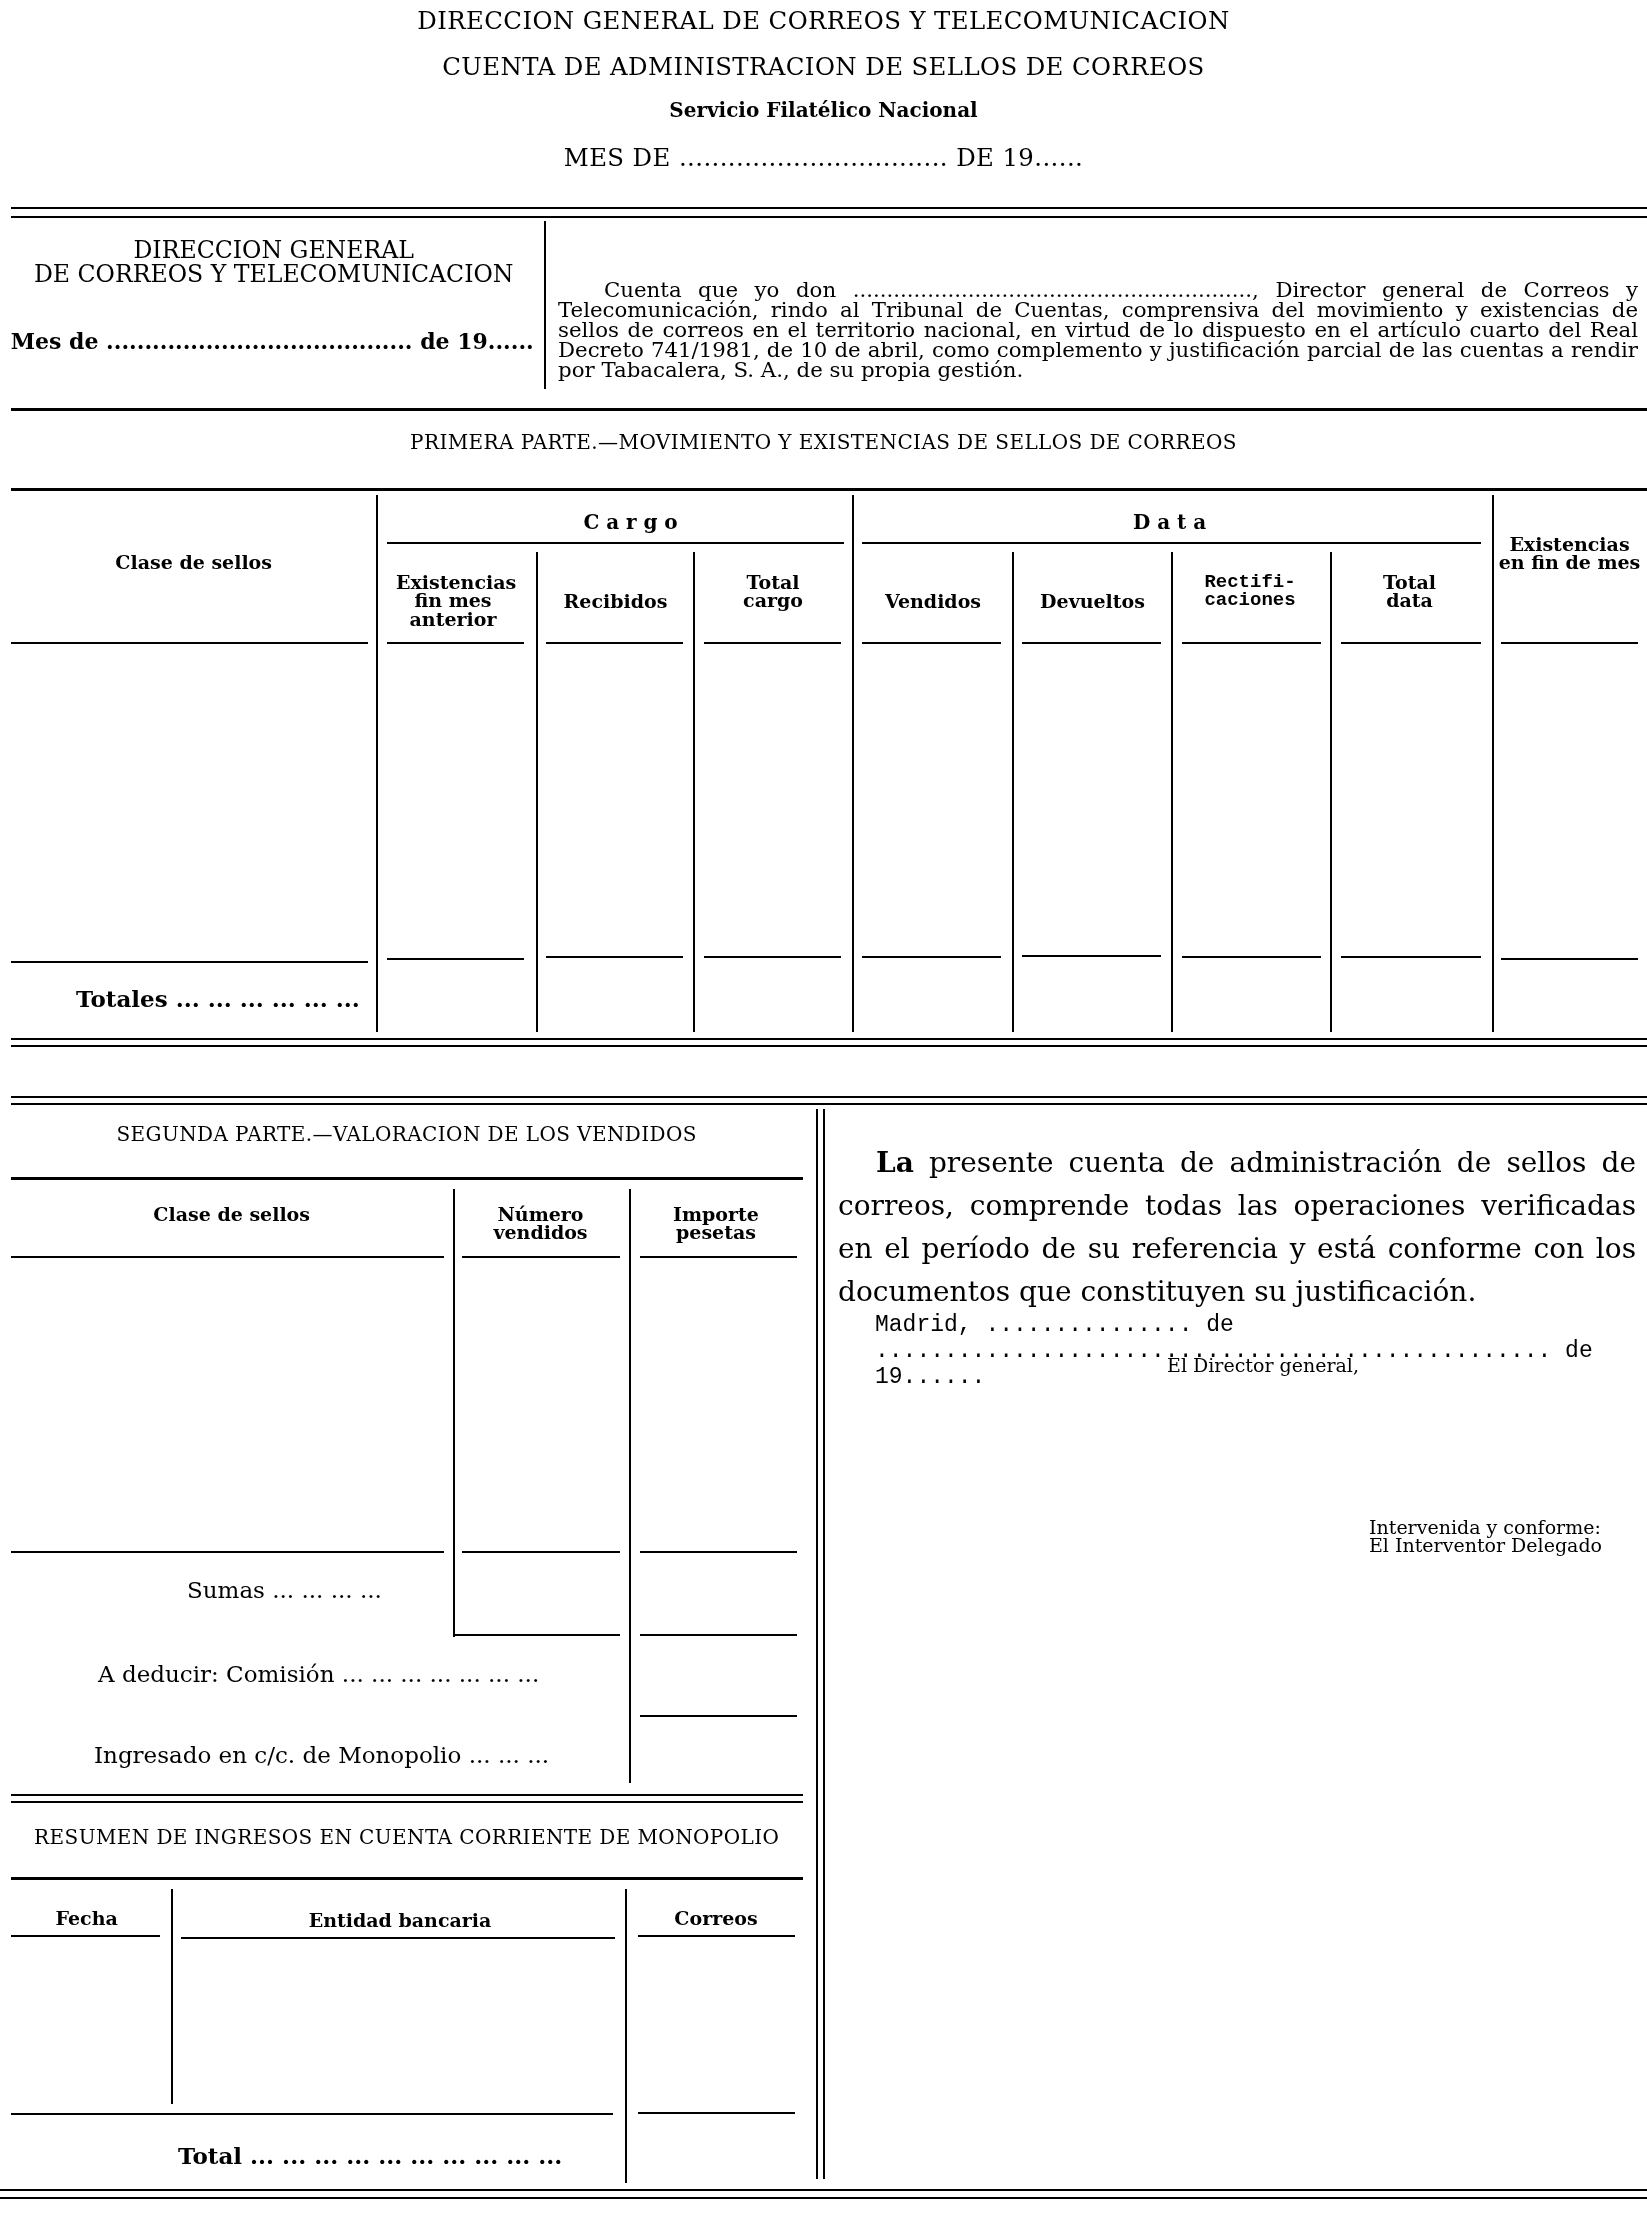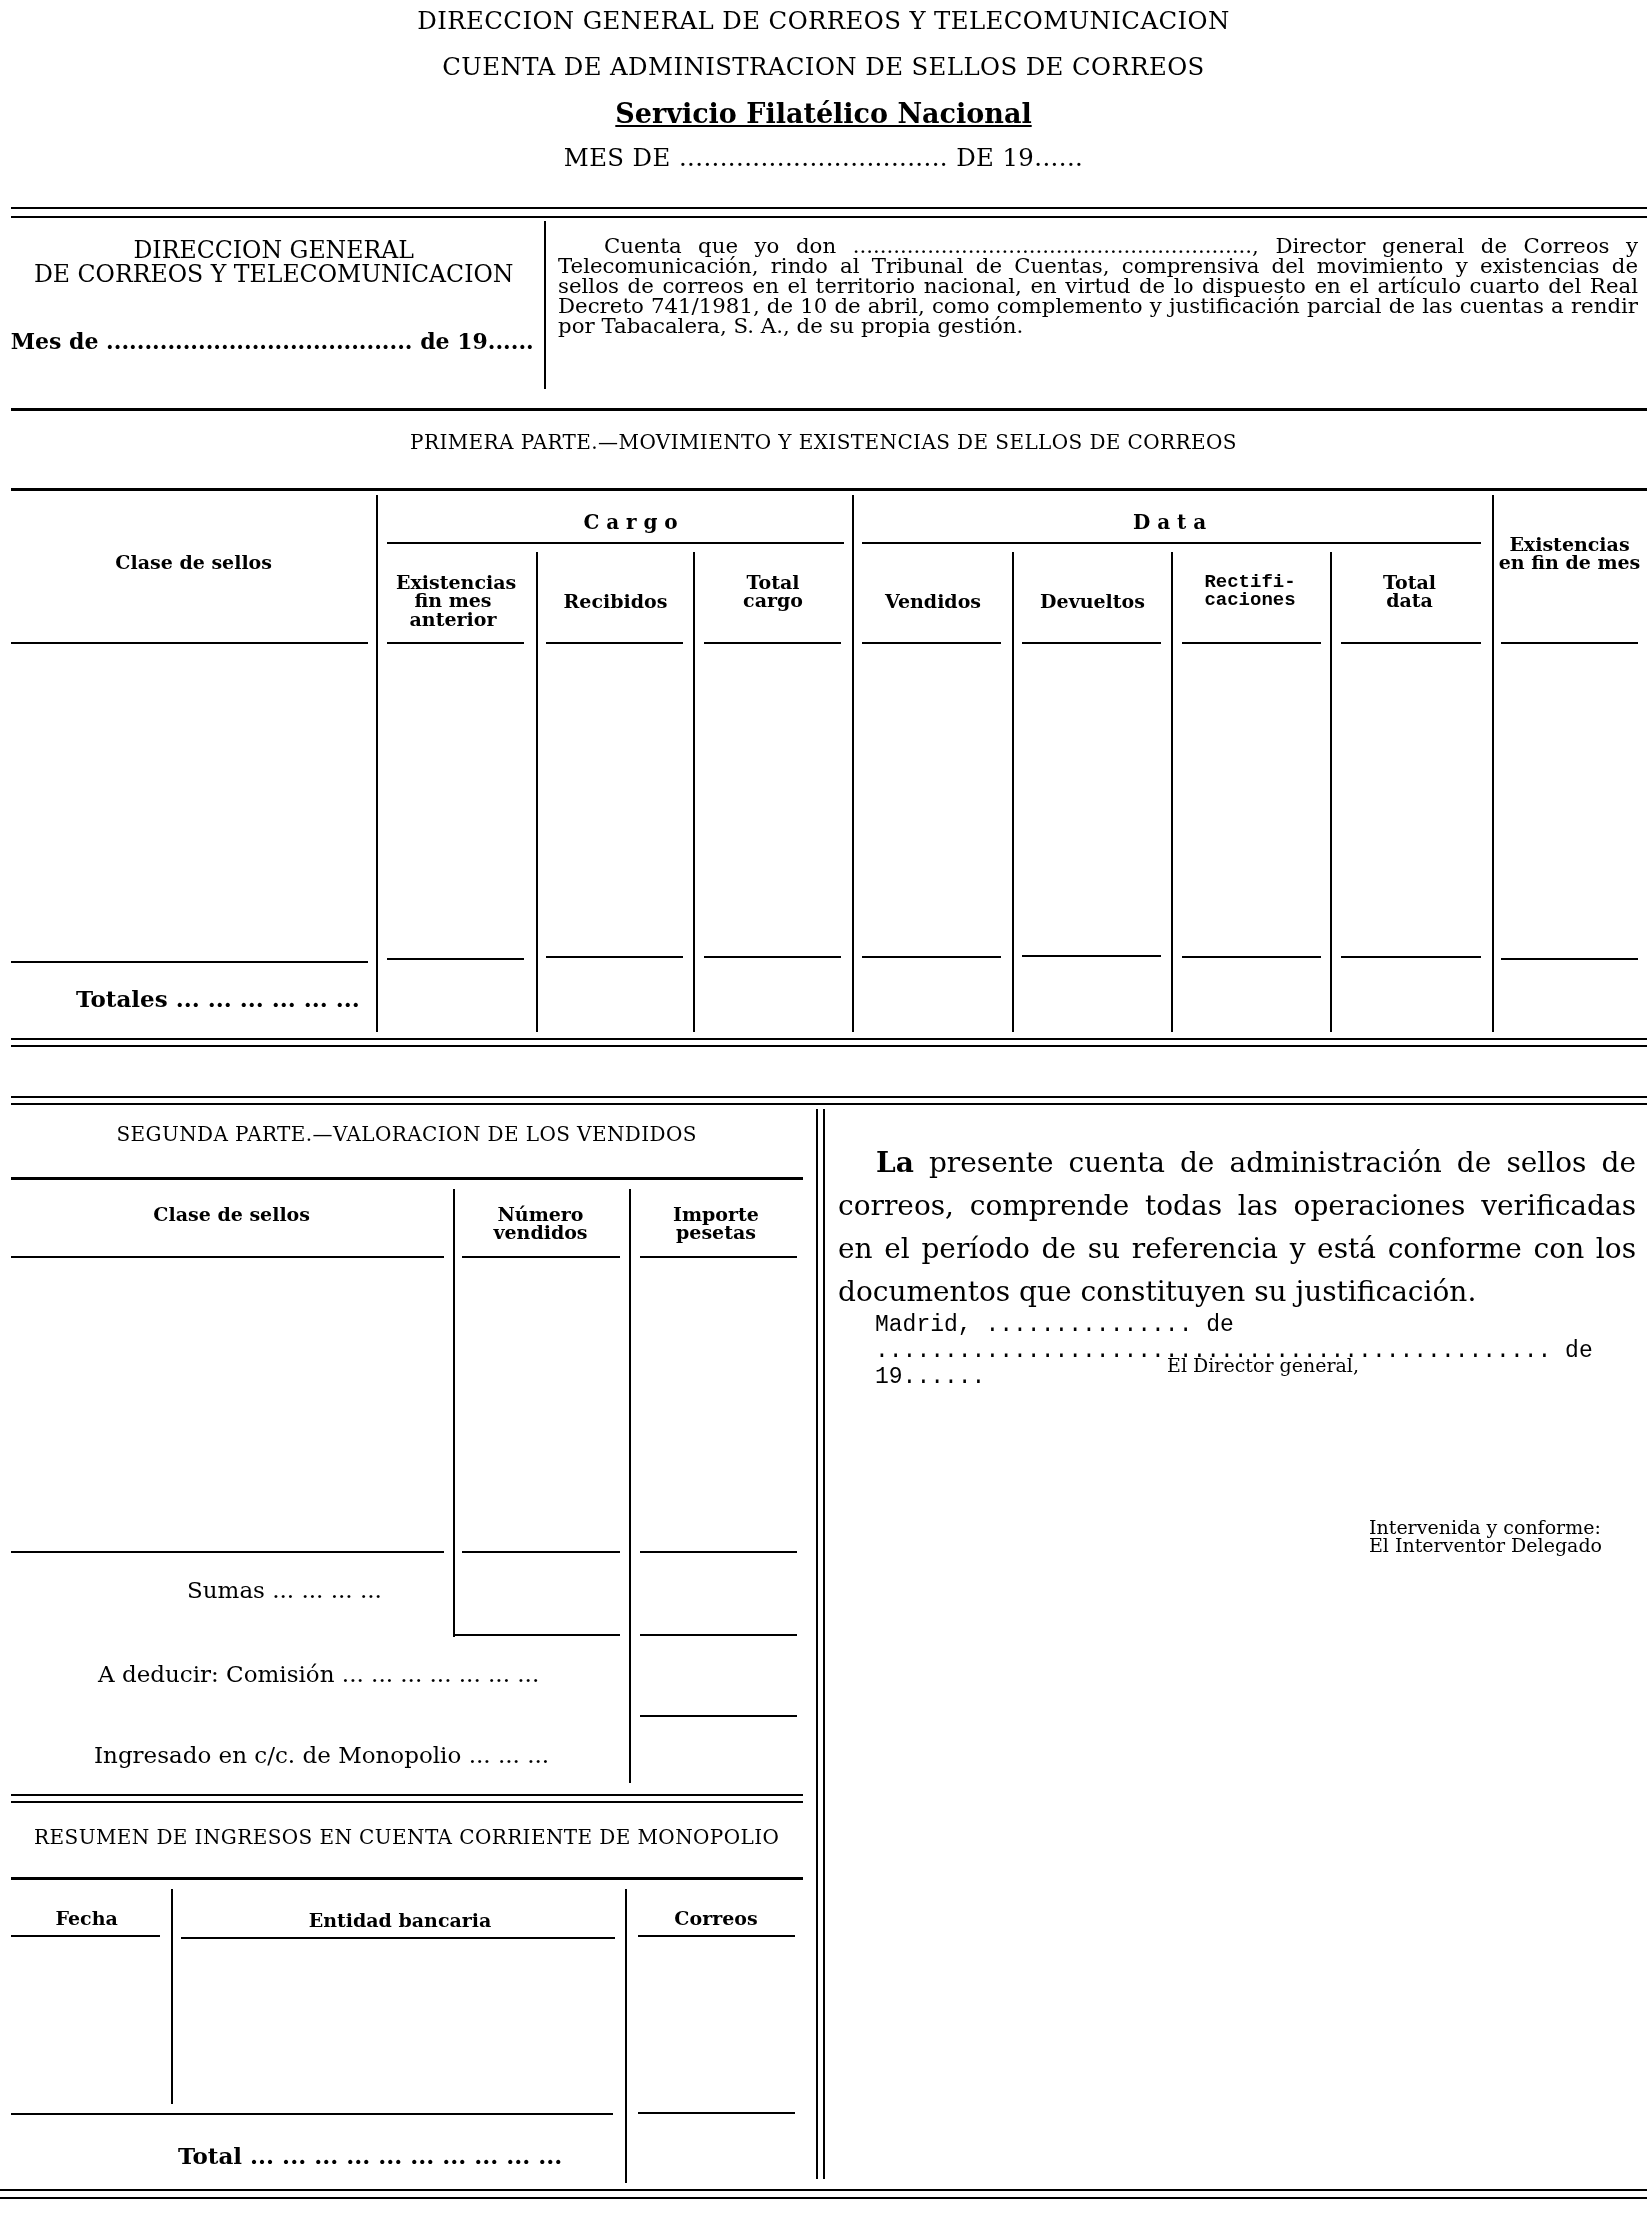--- a/index.html
+++ b/index.html
@@ -4,22 +4,22 @@
 <style>
   html, body { margin:0; padding:0; background:#ffffff; }
   body { width:1647px; height:2216px; position:relative; overflow:hidden;
          font-family:"DejaVu Serif","Liberation Serif",serif; color:#000; }
   .abs { position:absolute; }
   .hl { position:absolute; background:#000; height:3px; }
   .hl-thin { position:absolute; background:#000; height:2.3px; }
   .vl { position:absolute; background:#000; width:2.3px; }
   .center { text-align:center; }
   .t-head1 { font-size:24.4px; letter-spacing:0.4px; }
-  .t-head2 { font-size:27px; font-weight:bold;text-decoration:underline; }
-  .t-body { font-size:21.3px; line-height:20px; }
+  .t-head2 { font-size:20px; font-weight:bold; }
+  .t-body { font-size:21.3px; line-height:20px;margin-top:44px; }
   .t-col { font-size:19px; line-height:18.3px; font-weight:bold; }
   .t-colh { font-size:20px; font-weight:bold; letter-spacing:6.9px; }
   .t-section { font-size:20px; letter-spacing:0.4px; }
   .t-label { font-size:23px; font-weight:bold; }
   .t-decl { font-size:28px; line-height:43px; text-align:justify; }
   .t-sign { font-size:19px; line-height:18.3px; }
   .bold { font-weight:bold; }
 </style>
 </head>
 <body>

